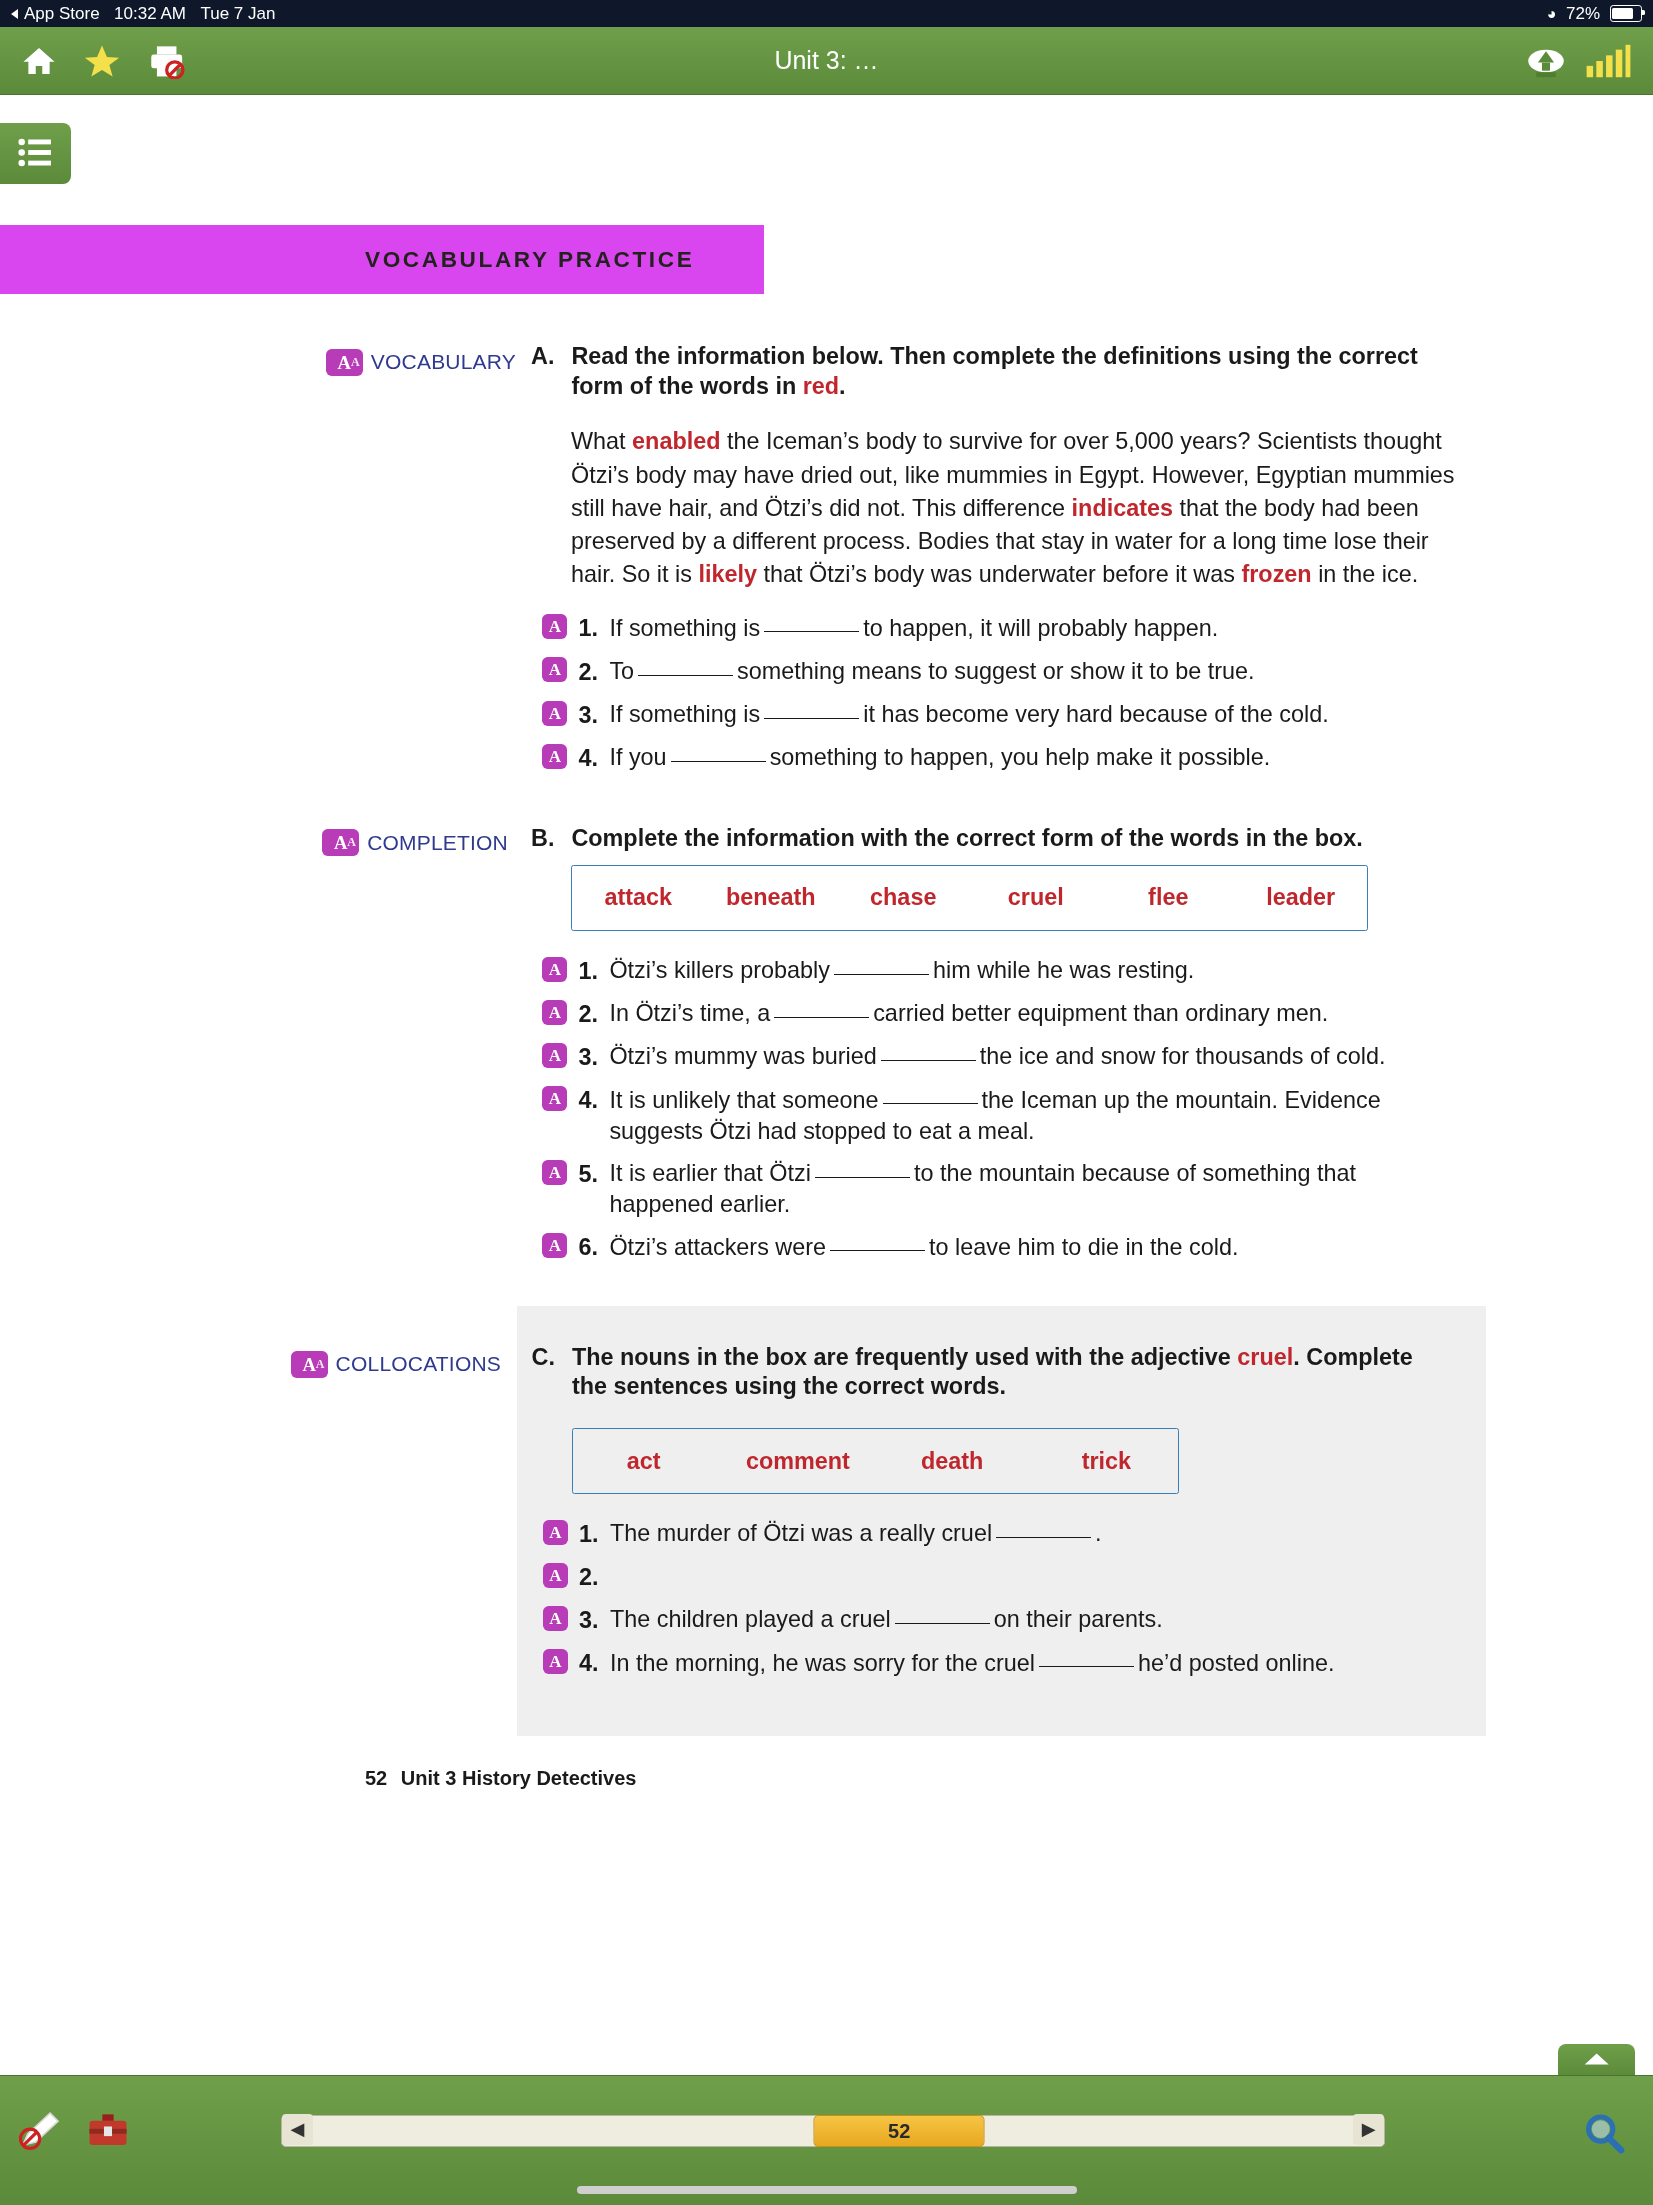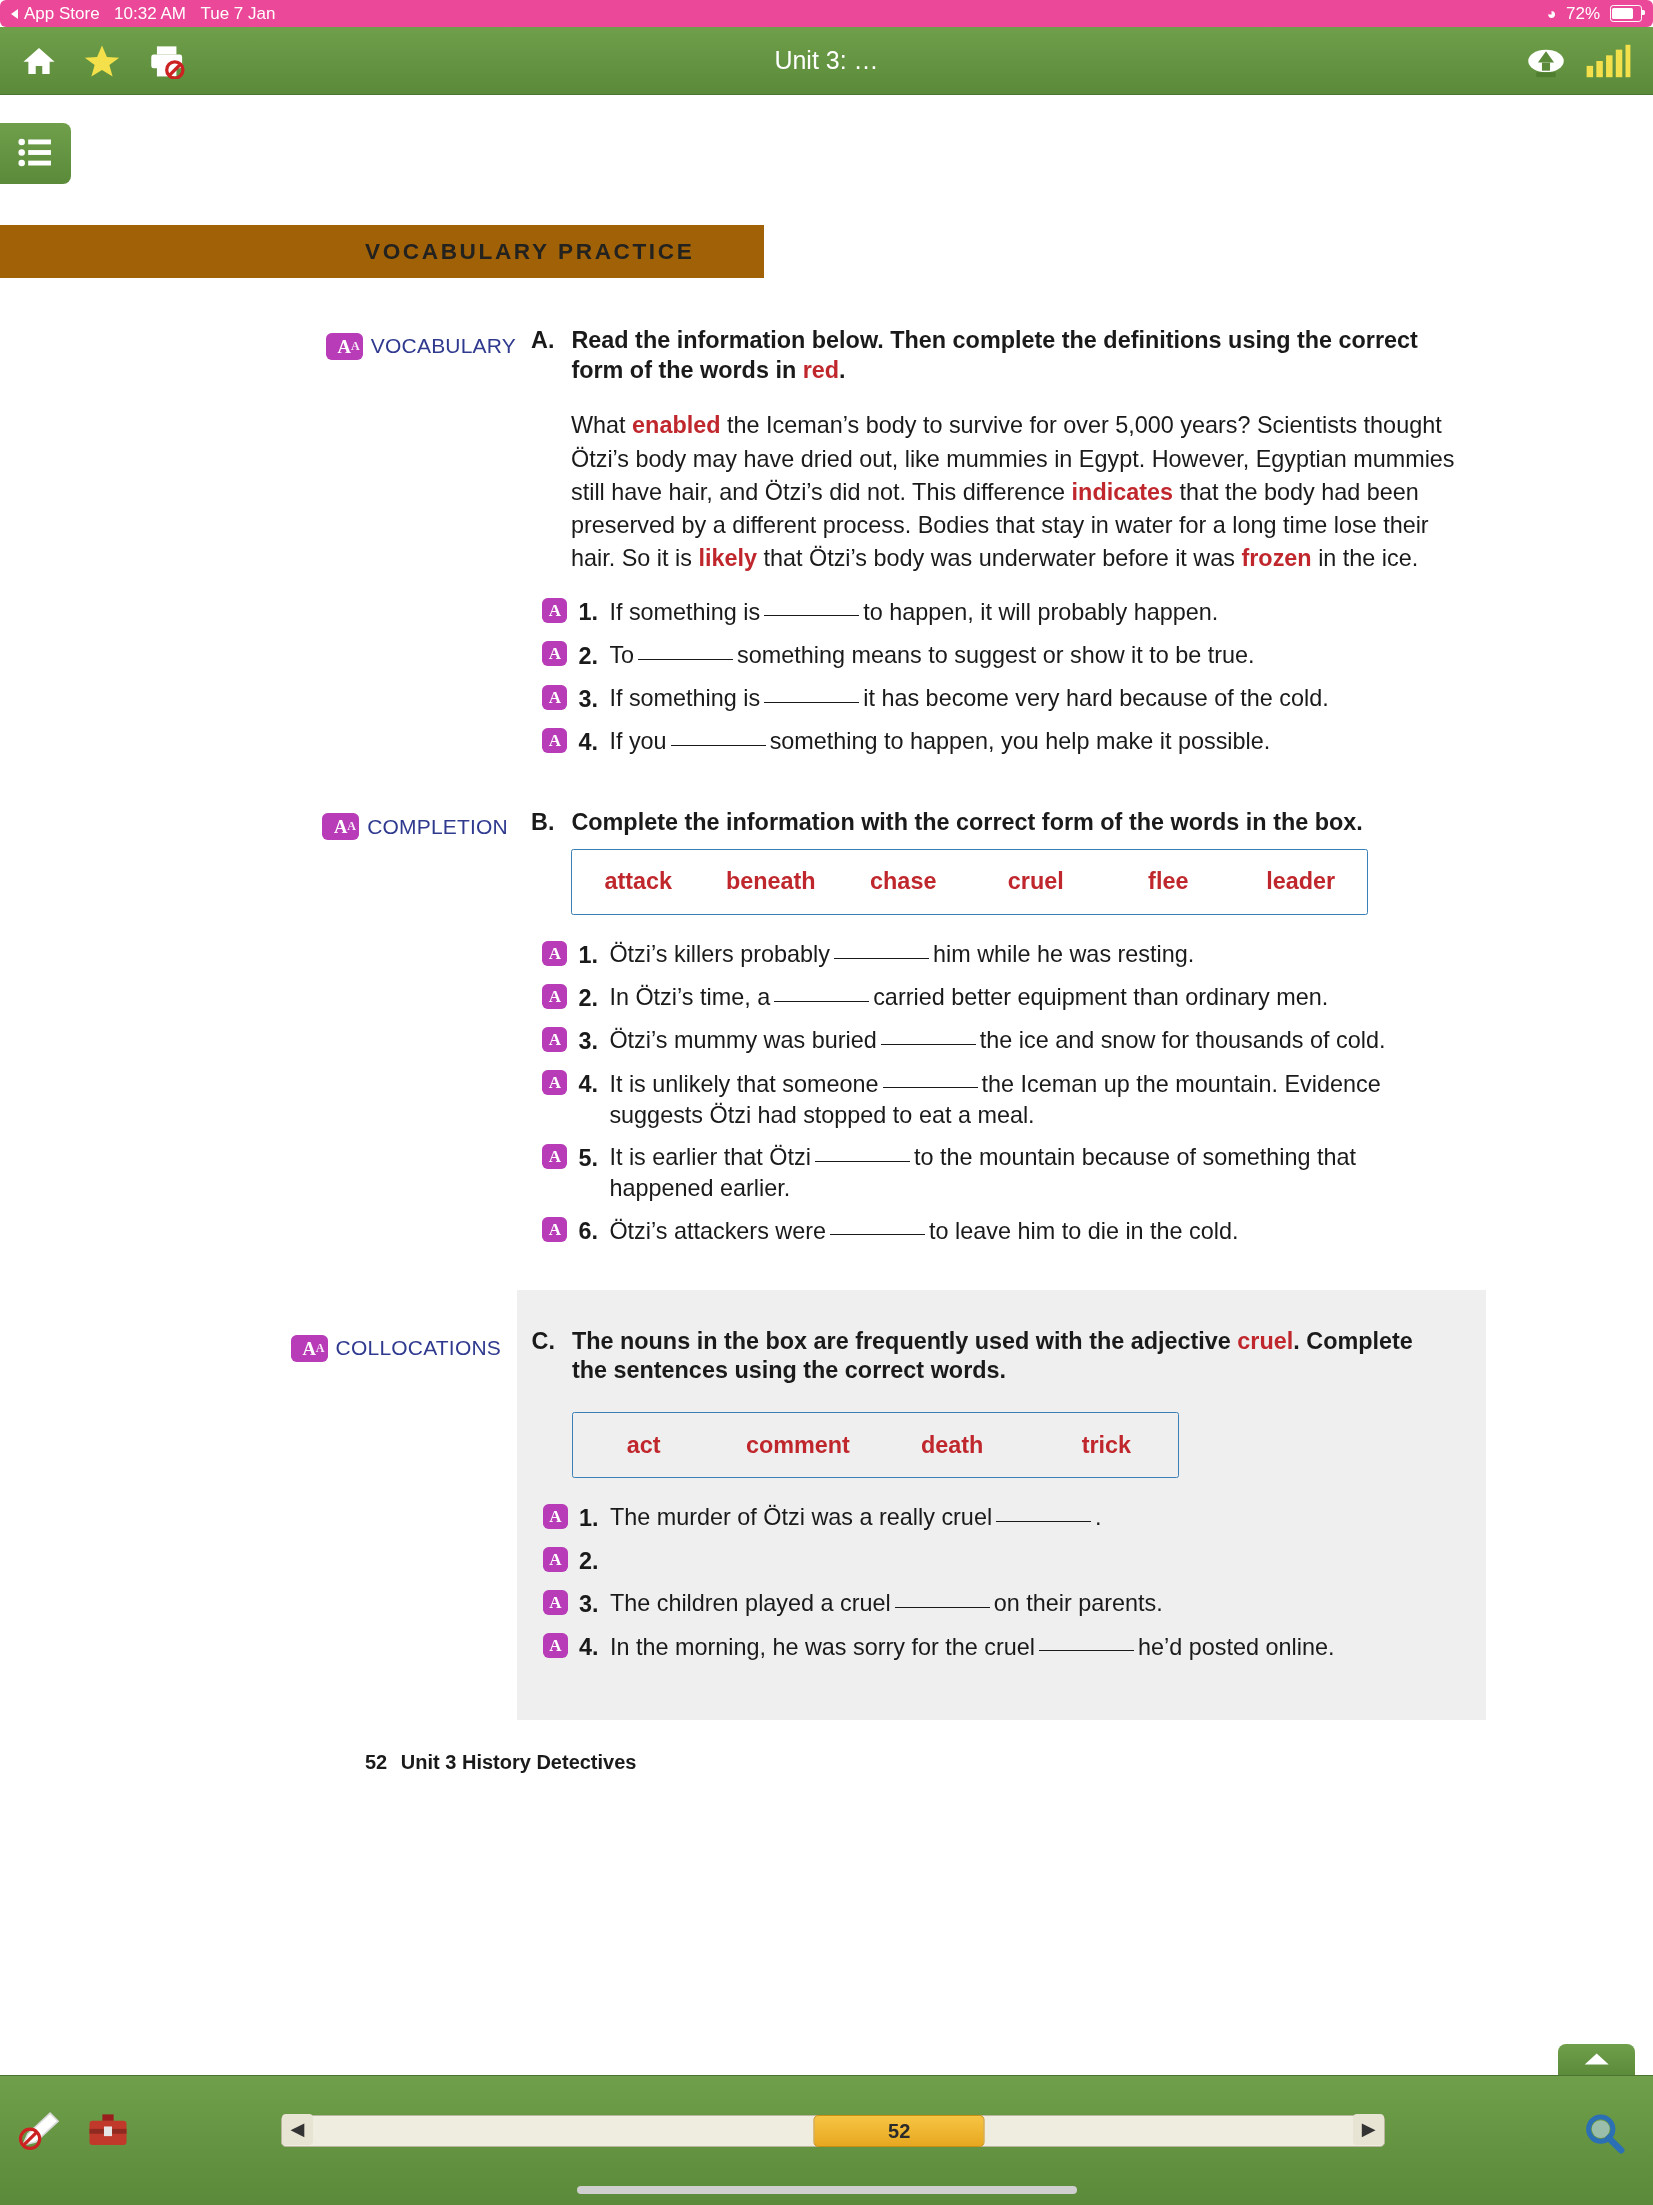--- a/index.html
+++ b/index.html
@@ -11,28 +11,27 @@
     width: 1653px;
     height: 2205px;
     font-family: "Liberation Sans", sans-serif;
     overflow: hidden;
     position: relative;
   }
 
   
   .status-bar {
     height: 27.4px;
-    background: #ec4899;
+    background: #0f172a;
     color: #ffffff;
     display: flex;
     align-items: center;
     font-size: 17px;
     padding: 0 11.3px;
     box-sizing: border-box;
-    border-radius: 6px;
   }
   .status-left { display: flex; align-items: center; gap: 14.5px; }
   .status-back { display: flex; align-items: center; gap: 5.7px; font-weight: 500;}
   .triangle-left {
     width: 0; height: 0;
     border-top: 5.7px solid transparent;
     border-bottom: 5.7px solid transparent;
     border-right: 7.3px solid #ffffff;
   }
   .status-spacer { flex: 1; }
@@ -106,22 +105,22 @@
     left: 0;
     width: 1653px;
     height: 1982px;
     background: #ffffff;
     overflow: hidden;
   }
 
   .vocab-banner {
     margin-top: 130px;
     width: 764px;
-    height: 53px;
-    background: #a16207;
+    height: 69px;
+    background: #d946ef;
     display: flex;
     align-items: center;
     box-sizing: border-box;
     padding-left: 365px;
   }
   .vocab-banner span {
     font-size: 22.6px;
     font-weight: bold;
     letter-spacing: 2.6px;
     color: #23221f;

